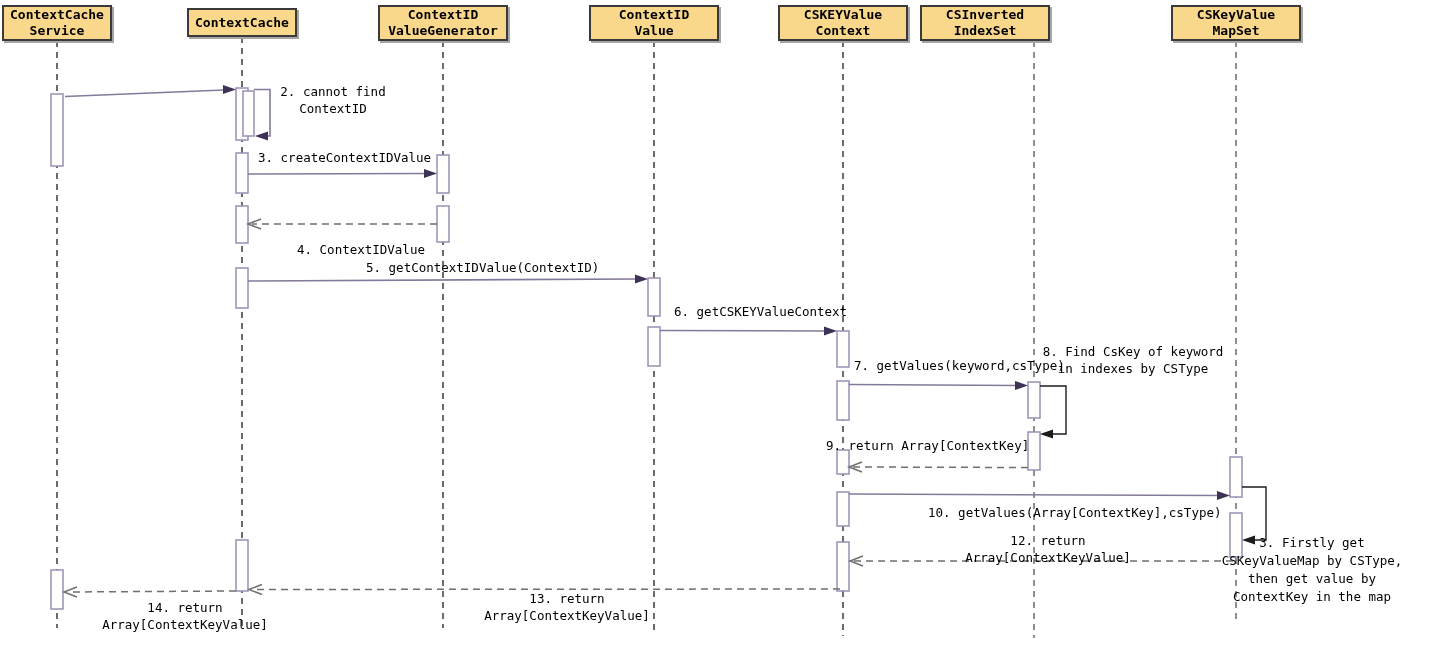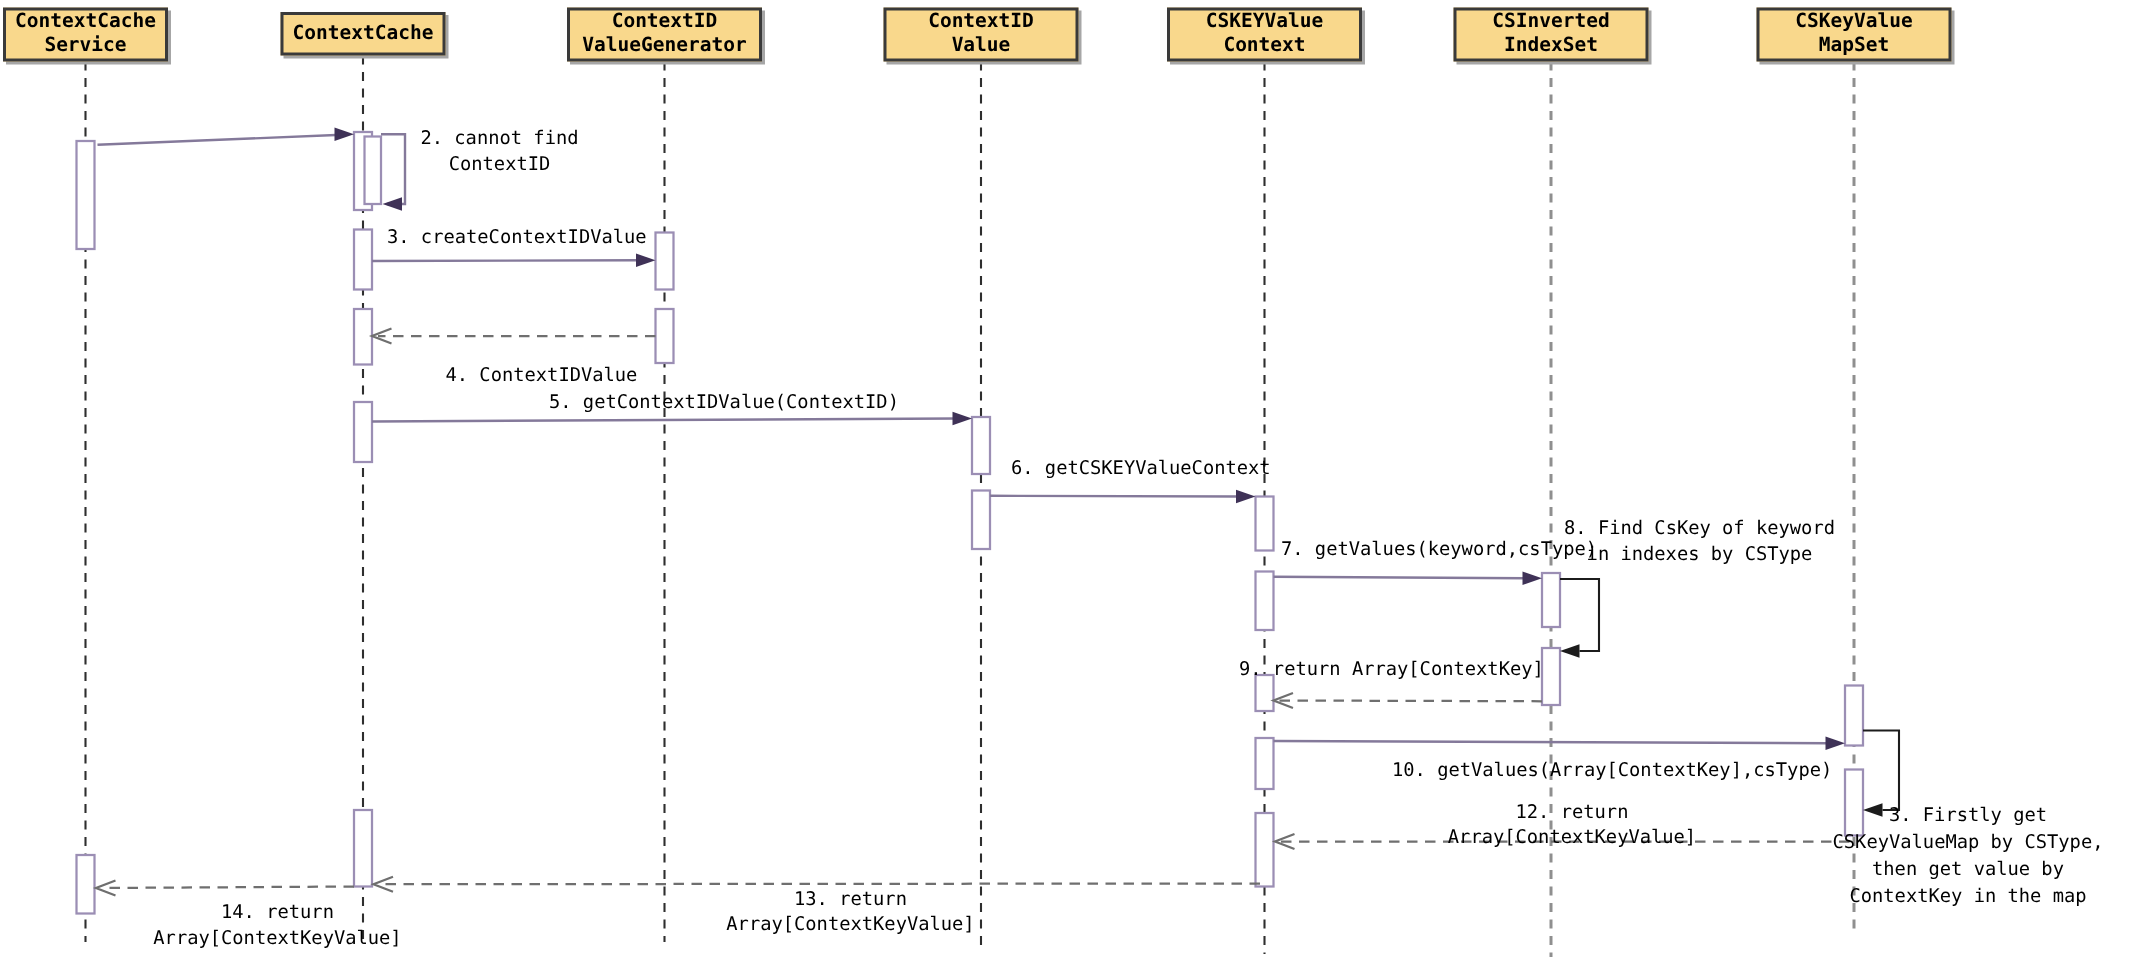--- a/index.html
+++ b/index.html
@@ -38,21 +38,21 @@
   #m10{left:928px;top:504px;}
   #m11{left:1192px;top:534px;width:240px;line-height:18px;}
   #m12{left:950px;top:532px;width:196px;}
   #m13{left:462px;top:590px;width:210px;}
   #m14{left:80px;top:599px;width:210px;}
   #a1{left:2px;top:5px;width:110px;height:36px;}
   #a2{left:187px;top:8px;width:110px;height:29px;}
   #a3{left:378px;top:5px;width:130px;height:36px;}
   #a4{left:589px;top:5px;width:130px;height:36px;}
   #a5{left:778px;top:5px;width:130px;height:36px;}
-  #a6{left:969px;top:5px;width:130px;height:36px;}
+  #a6{left:920px;top:5px;width:130px;height:36px;}
   #a7{left:1171px;top:5px;width:130px;height:36px;}
 </style>
 </head>
 <body>
 
 <div class="stage">
 
   <svg width="1437" height="645" viewBox="0 0 1437 645">
 
     <line class="ll" x1="57" y1="41" x2="57" y2="628"></line>

